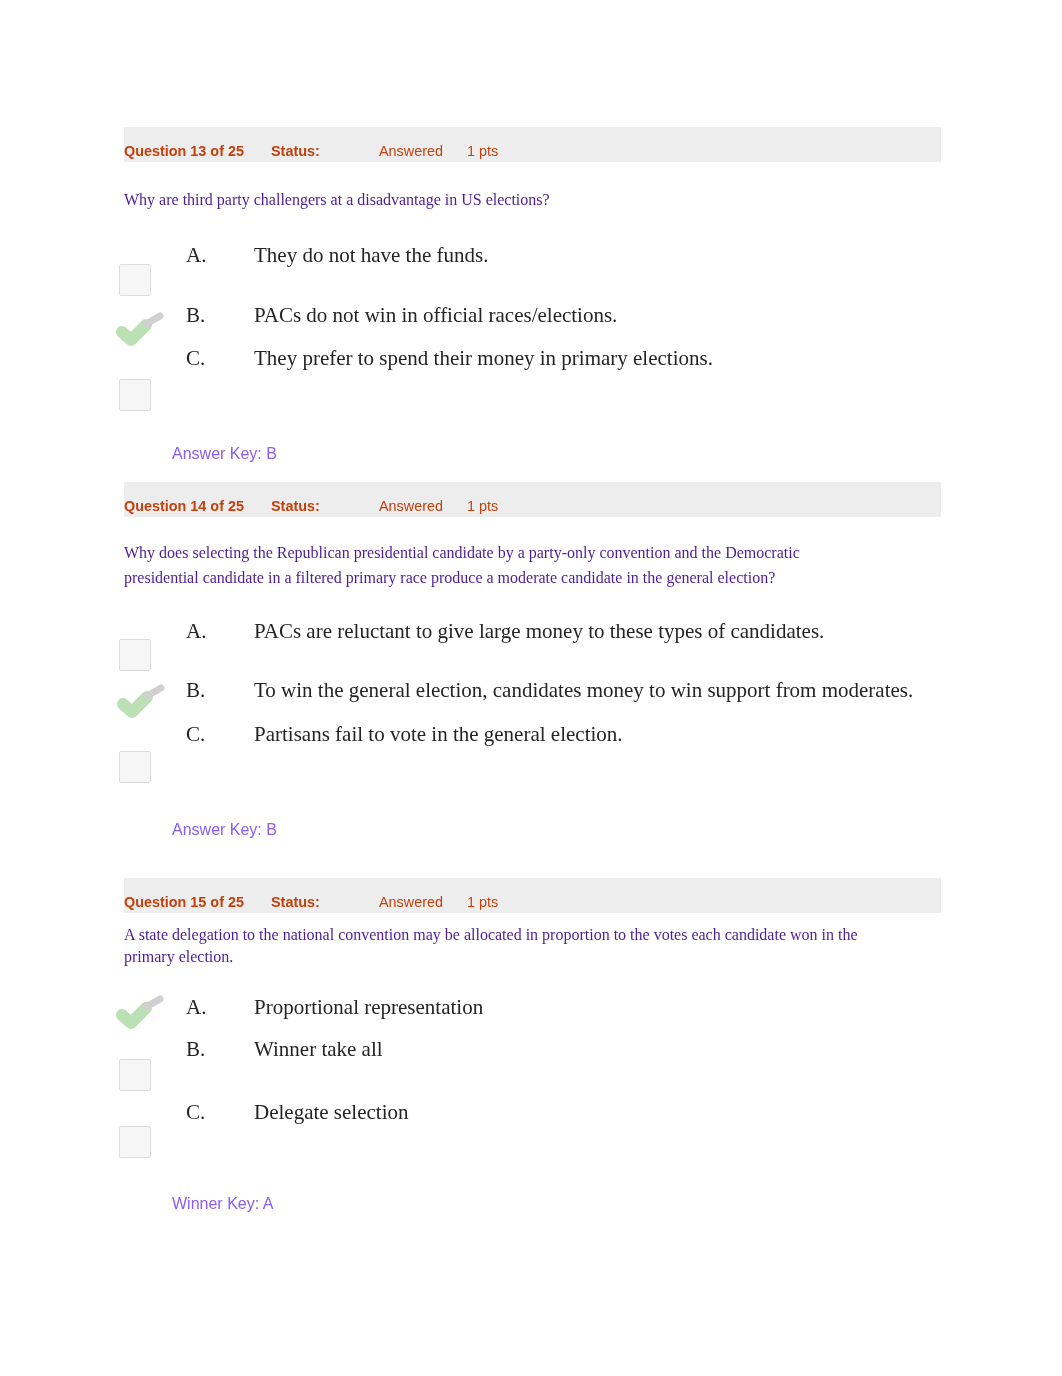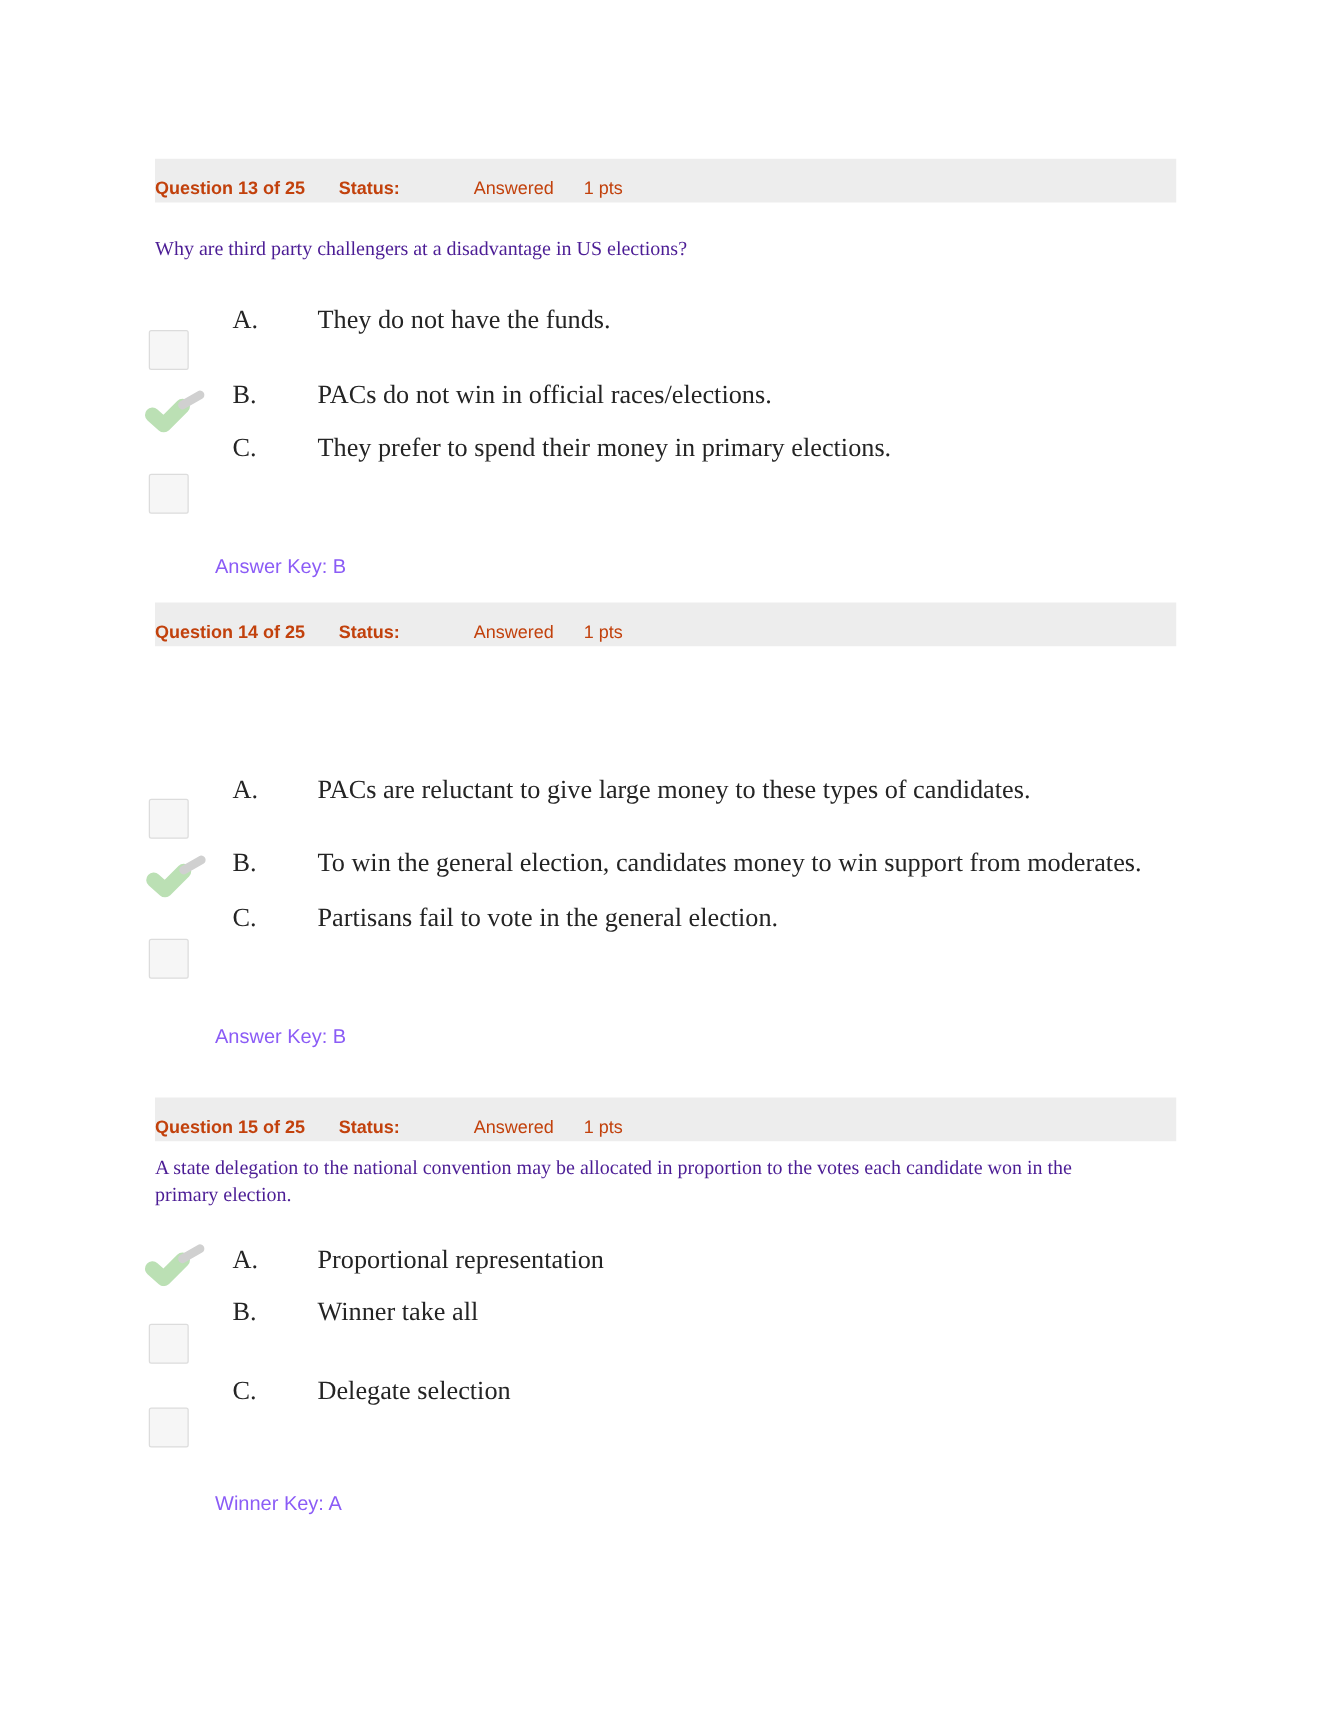--- a/index.html
+++ b/index.html
@@ -61,20 +61,21 @@
   </div>
 
   <div class="akey" style="left:172px;top:445px">Answer Key: B</div>
 
   <div class="qhead" style="top:482px">
     <span class="b" style="left:0px">Question 14 of 25</span>
     <span class="b" style="left:147px">Status:</span>
     <span class="n" style="left:255px">Answered</span>
     <span class="n" style="left:343px">1 pts</span>
   </div>
+  <div class="qtext" style="top:540px">Why does selecting the Republican presidential candidate by a party-only convention and the Democratic presidential candidate in a filtered primary race produce a moderate candidate in the general election?</div>
 
   <div class="box" style="left:119px;top:639px"></div>
   <div class="opt" style="left:186px;top:619px">
     <span class="ltr">A.</span>
     <span class="txt">PACs are reluctant to give large money to these types of candidates.</span>
   </div>
 
   <span class="check" style="left:116px;top:680px">
       <svg viewBox="0 0 52 38" width="52" height="38" aria-hidden="true">
         <path d="M7 24 L16 32 L31 17" fill="none" stroke="#bbe0b4" stroke-width="12" stroke-linecap="round" stroke-linejoin="round"></path>

